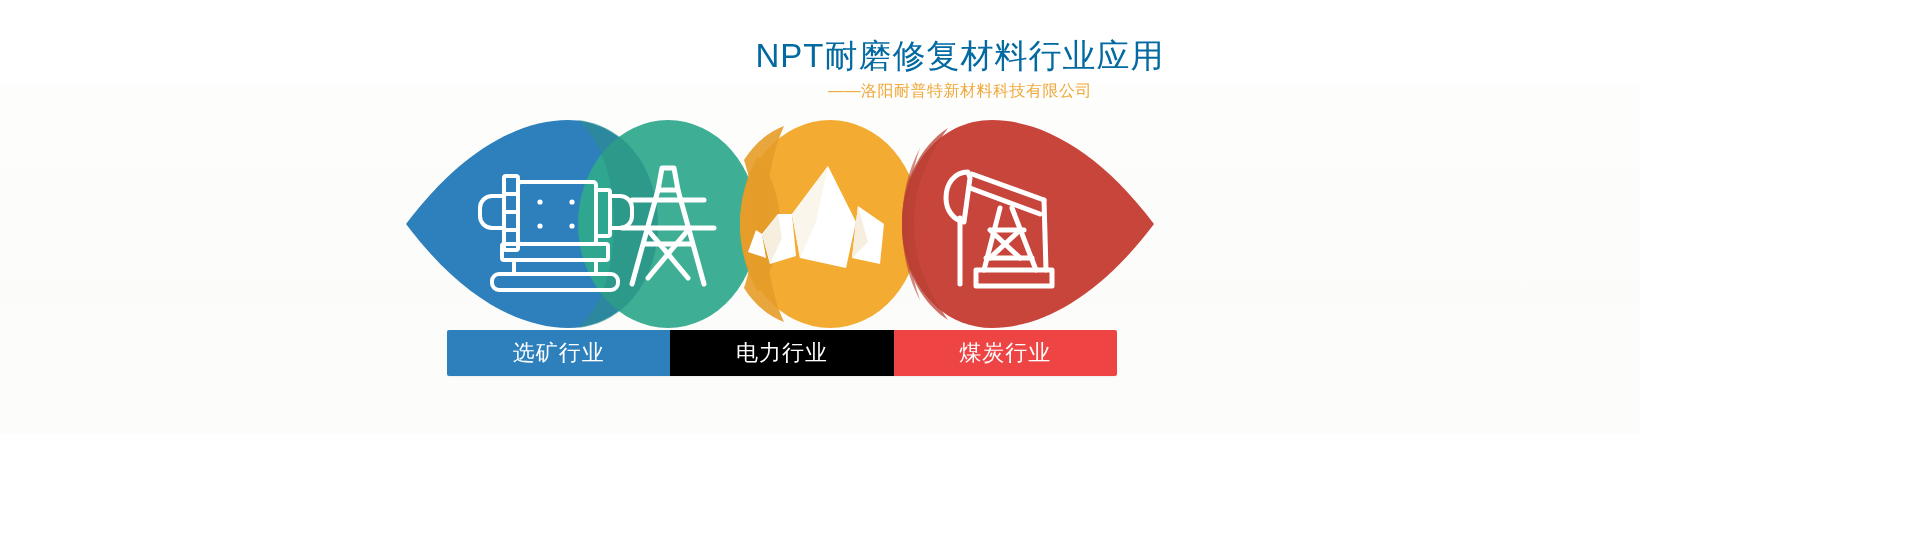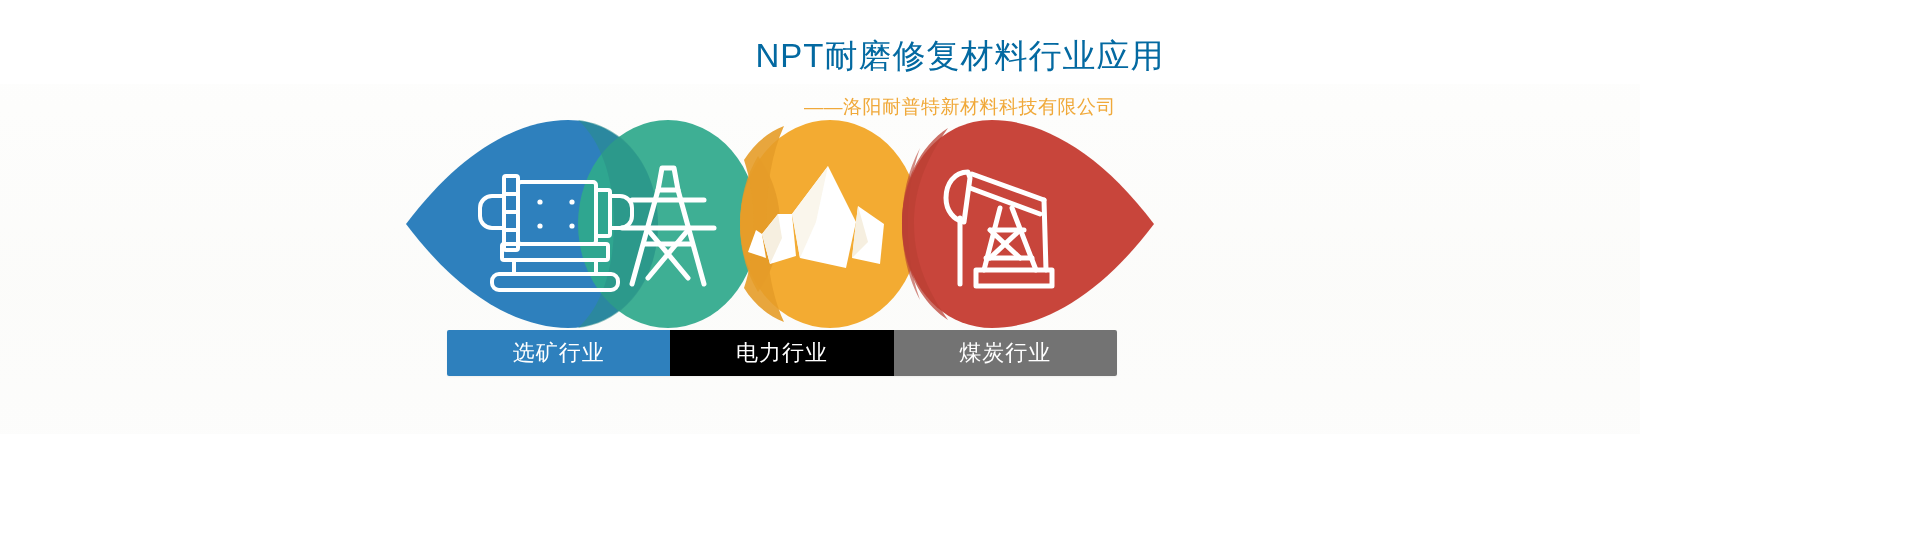--- a/index.html
+++ b/index.html
@@ -40,22 +40,22 @@
   }
   .title {
     font-size: 33px;
     line-height: 44px;
     letter-spacing: 1px;
     color: #0369a1;
     font-weight: 400;
     white-space: nowrap;
   }
   .subtitle {
-    margin-top: 16px;
-    font-size: 19px;
+    margin-top: 0;
+    font-size: 16px;
     line-height: 26px;
     letter-spacing: 0.5px;
     color: #F0A93A;
     font-weight: 400;
     white-space: nowrap;
   }
 
   
   .graphic {
     position: absolute;
@@ -85,21 +85,21 @@
     justify-content: center;
     color: #ffffff;
     font-size: 22px;
     letter-spacing: 1px;
     line-height: 46px;
     user-select: none;
     text-align: center;
   }
   .label-cell.c0 { background: #2E80BD; }
   .label-cell.c1 { background: #000000; }
-  .label-cell.c2 { background: #737373; font-family: Liberation Serif, serif; }
+  .label-cell.c2 { background: #ef4444; font-family: Liberation Serif, serif; }
   .label-cell.c3 { background: #C8453B; }
 </style>
 </head>
 <body>
 
 <div id="page">
 
   <div class="bg-panel"></div>
 
   <div class="heading">

